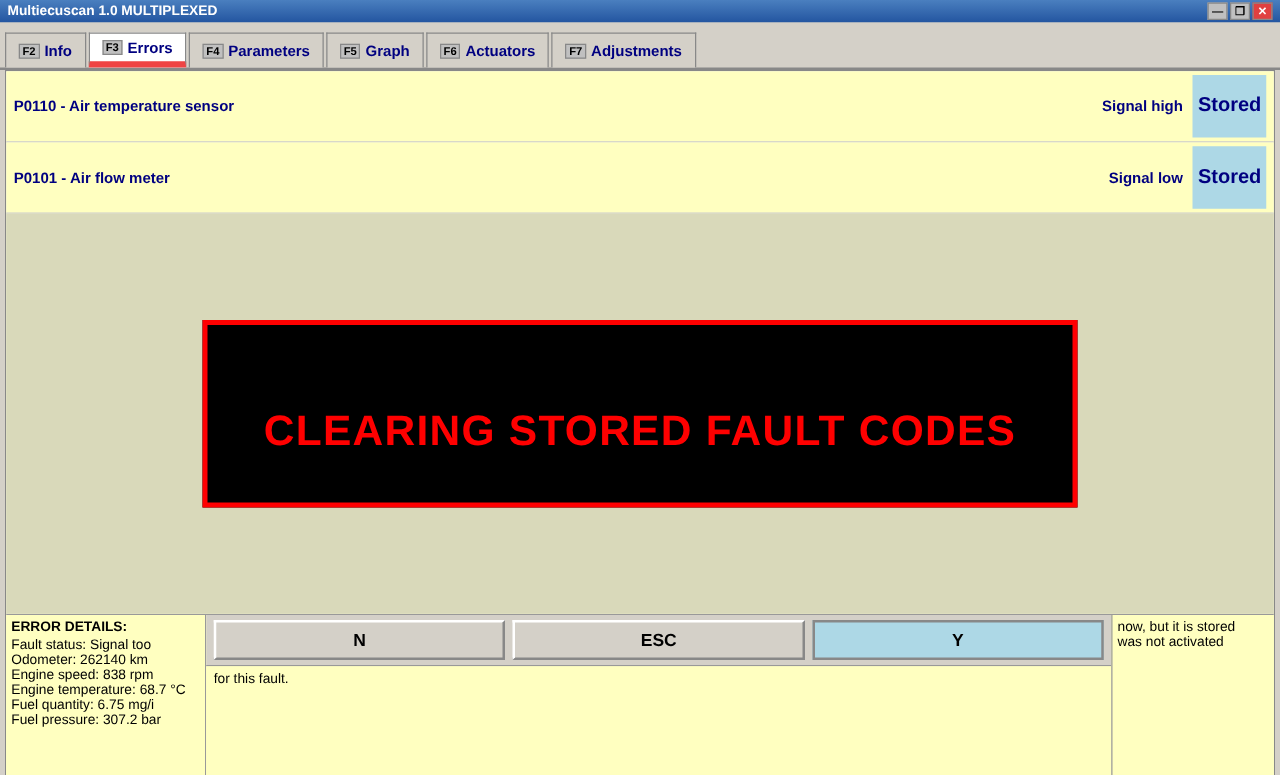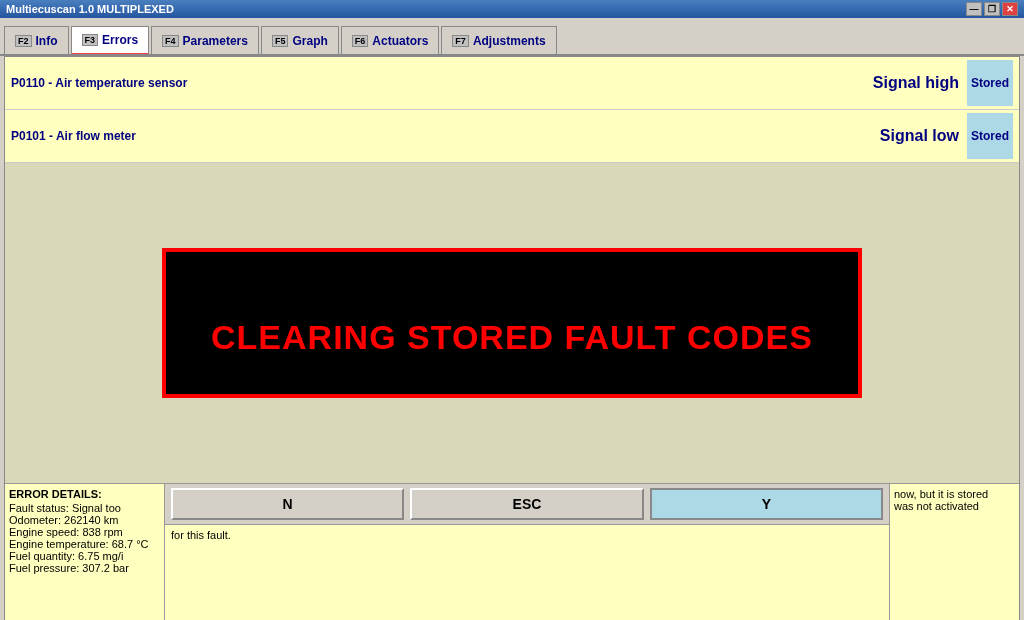--- a/index.html
+++ b/index.html
@@ -62,21 +62,21 @@
       border-bottom: none;
       cursor: pointer;
       font-size: 12px;
       font-weight: bold;
       color: #000080;
       height: 28px;
       position: relative;
     }
     .tab.active {
       background: #ffffff;
-      border-bottom: 1px solid #ef4444;
+      border-bottom: 5px solid #ef4444;
       z-index: 1;
     }
     .tab-key {
       background: #c0c0c0;
       border: 1px solid #888;
       font-size: 9px;
       padding: 0 2px;
       margin-right: 4px;
       color: #000;
       font-weight: bold;
@@ -104,27 +104,27 @@
     .error-row:nth-child(even) { background: #ffffc0; }
     .error-code-desc {
       flex: 1;
       font-weight: bold;
       color: #000080;
       font-size: 12px;
     }
     .error-status {
       color: #000080;
       font-weight: bold;
-      font-size: 16px;
+      font-size: 12px;
       margin-right: 8px;
     }
     .error-stored {
       color: #000080;
       font-weight: bold;
-      font-size: 12px;
+      font-size: 16px;
       background: #add8e6;
       padding: 16px 4px;
     }
 
     
     #content-area {
       flex: 1;
       position: relative;
       background: #ffffc0;
       min-height: 320px;

